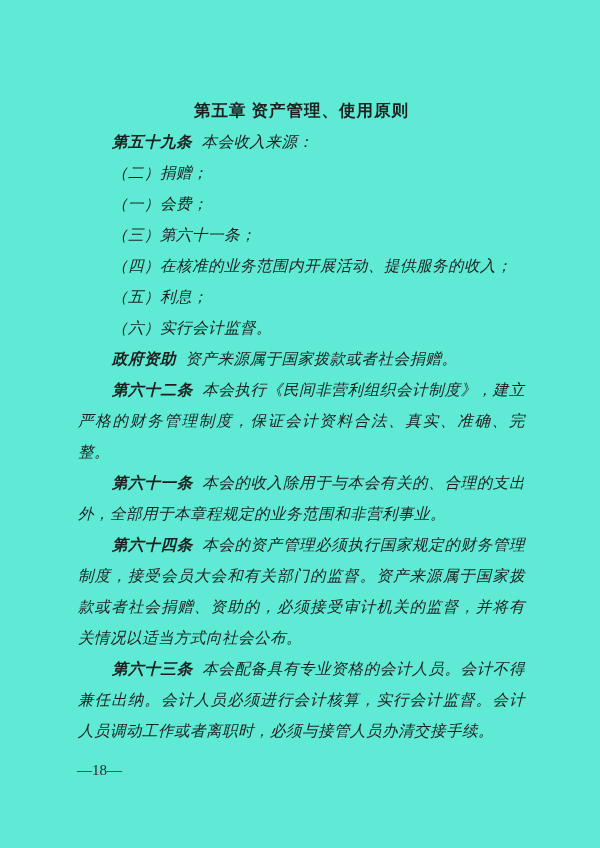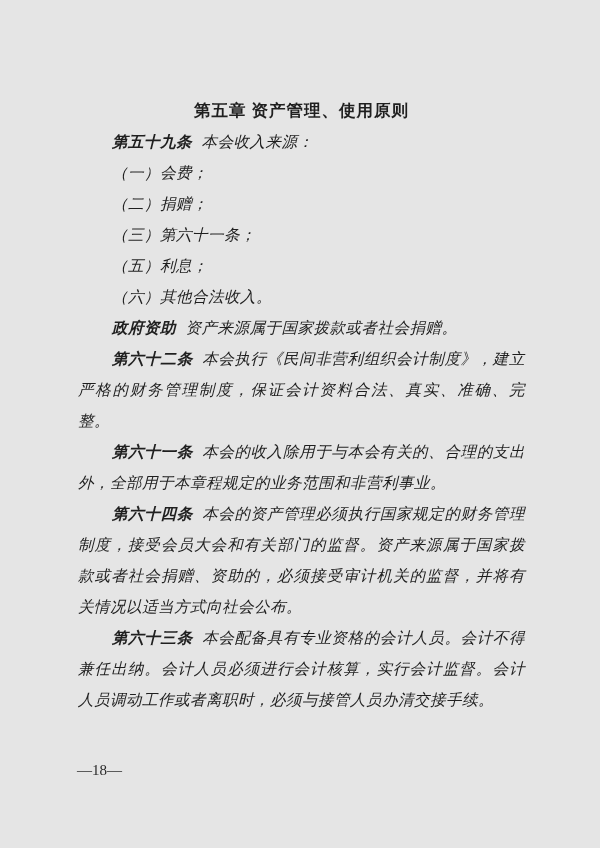--- a/index.html
+++ b/index.html
@@ -4,21 +4,21 @@
 <style>
   html, body {
     margin: 0;
     padding: 0;
     background: #ffffff;
   }
   .page {
     position: relative;
     width: 600px;
     height: 848px;
-    background: #e5e5e5;
+    background: #5eead4;
     color: #1f1f1f;
     font-family: "Liberation Serif", "DejaVu Serif", serif;
     overflow: hidden;
     box-sizing: border-box;
   }
   .content {
     position: absolute;
     left: 78px;
     top: 95px;
     width: 447px;
@@ -66,38 +66,41 @@
 <div class="page">
   <div class="content">
 
     <h1 class="chapter-title">第五章  资产管理、使用原则</h1>
 
     <p class="para">
       <span class="article-num">第五十九条</span><span>本会收入来源：</span>
     </p>
 
     <p class="para">
-      <span>（一）会费；</span>
+      <span>（二）捐赠；</span>
     </p>
 
     <p class="para">
-      <span>（二）捐赠；</span>
+      <span>（一）会费；</span>
     </p>
 
     <p class="para">
       <span>（三）第六十一条；</span>
     </p>
 
+    <p class="para">
+      <span>（四）在核准的业务范围内开展活动、提供服务的收入；</span>
+    </p>
 
     <p class="para">
       <span>（五）利息；</span>
     </p>
 
     <p class="para">
-      <span>（六）其他合法收入。</span>
+      <span>（六）实行会计监督。</span>
     </p>
 
     <p class="para">
       <span class="article-num">政府资助</span><span>资产来源属于国家拨款或者社会捐赠。</span>
     </p>
 
     <p class="para">
       <span class="article-num">第六十二条</span><span>本会执行《民间非营利组织会计制度》，建立严格的财务管理制度，保证会计资料合法、真实、准确、完整。</span>
     </p>
 

